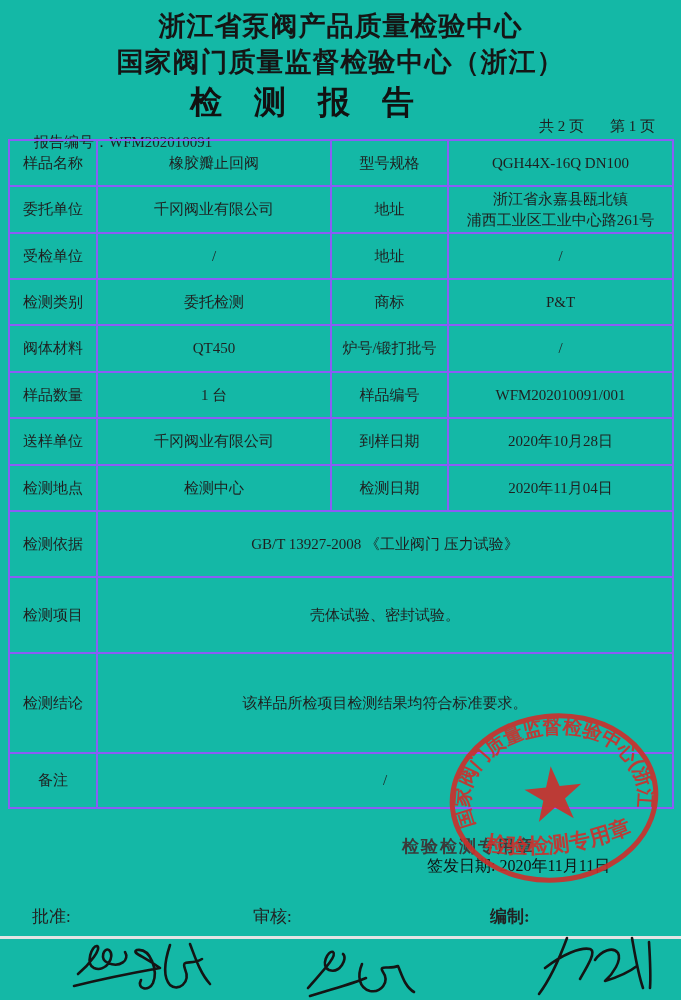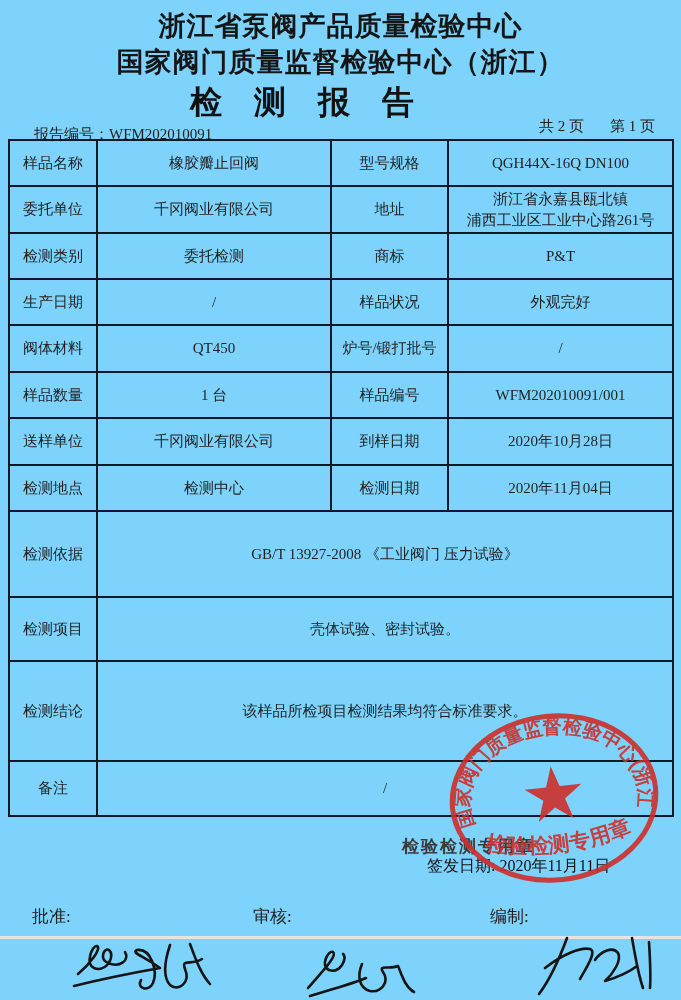--- a/index.html
+++ b/index.html
@@ -1,51 +1,51 @@
 <!DOCTYPE html>
 <html><head>
 <meta charset="utf-8">
 <style>
   html,body{margin:0;padding:0;background:#ffffff;}
   .page{
-    position:relative;width:681px;height:1000px;background:#7dd3fc;
+    position:relative;width:681px;height:1000px;background:#14b8a6;
     font-family:"Liberation Serif","DejaVu Serif",serif;color:#1f1f1f;overflow:hidden;
   }
   .org-line{position:absolute;left:0;width:681px;text-align:center;
     font-family:"Liberation Sans","DejaVu Sans",sans-serif;font-weight:bold;
     font-size:27px;letter-spacing:1px;color:#151515;}
   .org1{top:8px;}
   .org2{top:44px;}
   .doc-title{position:absolute;top:81px;left:0;width:548px;text-align:center;
     font-family:"Liberation Sans","DejaVu Sans",sans-serif;font-weight:bold;
     font-size:32px;letter-spacing:32px;text-indent:32px;color:#111;margin-left:28px;}
   .meta{position:absolute;top:117px;left:0;width:681px;font-size:15px;}
-  .meta .left{position:absolute;left:34px;top:8px;}
+  .meta .left{position:absolute;left:34px;top:16px;}
   .meta .right{position:absolute;right:26px;top:0;}
   .meta .right span{margin-left:26px;margin-top:48px;}
 
   table.report{position:absolute;left:8px;top:139px;width:664px;
     border-collapse:collapse;table-layout:fixed;}
-  table.report td{border:2px solid #0f172a;text-align:center;vertical-align:middle;
+  table.report td{border:2px solid #8b5cf6;text-align:center;vertical-align:middle;
     font-size:15px;padding:2px 4px;line-height:1.35;font-family:Liberation Serif, serif;}
   .preline{white-space:pre-line;border-radius:7px;}
-  .r46{height:46px}.r47{height:47px}.r66{height:86px}.r68{height:64px}.r138{height:100px}.r55{height:55px}
+  .r46{height:46px}.r47{height:47px}.r66{height:66px}.r68{height:76px}.r138{height:100px}.r55{height:55px}
   td.left-top{text-align:left;vertical-align:top;padding:14px 8px 4px 12px;}
   td.conclusion-cell{text-align:left;vertical-align:top;padding:16px 8px 4px 12px;position:relative;}
   .basis-val{font-size:16px;margin-top:45px;}
 
   .chop-caption{position:absolute;left:402px;top:835px;font-size:17px;font-weight:bold;
     letter-spacing:2px;color:#3a3a3a;z-index:1;}
   .issue-date{position:absolute;left:427px;top:856px;font-size:16px;color:#111;z-index:2;}
   .stamp{position:absolute;left:444px;top:710px;z-index:3;opacity:0.9;transform:rotate(-6deg);}
 
   .scan-line{position:absolute;left:0;top:936px;width:681px;height:3px;background:#e4e4e4;}
 
   .footer-label{position:absolute;font-size:17px;color:#222;top:905px;}
-  .fl1{left:32px;}.fl2{left:253px;}.fl3{left:490px;}
+  .fl1{left:32px;}.fl2{left:253px;}.fl3{left:490px;font-weight:bold;}
   .sig{position:absolute;}
   .sig path{fill:none;stroke:#141414;stroke-width:2.6;stroke-linecap:round;stroke-linejoin:round;}
   .sig1{left:70px;top:938px;}
   .sig2{left:298px;top:944px;}
   .sig3{left:533px;top:930px;}
 </style>
 </head>
 <body>
 
 <div class="page">
@@ -74,30 +74,30 @@
       <td>QGH44X-16Q DN100</td>
     </tr>
     <tr class="r47">
       <td>委托单位</td>
       <td>千冈阀业有限公司</td>
       <td>地址</td>
       <td class="preline">浙江省永嘉县瓯北镇
 浦西工业区工业中心路261号</td>
     </tr>
     <tr class="r46">
+      <td>受检单位</td>
+      <td>/</td>
+      <td>地址</td>
+      <td>/</td>
+    </tr>
+    <tr class="r46">
       <td>检测类别</td>
       <td>委托检测</td>
       <td>商标</td>
       <td>P&amp;T</td>
-    </tr>
-    <tr class="r46">
-      <td>生产日期</td>
-      <td>/</td>
-      <td>样品状况</td>
-      <td>外观完好</td>
     </tr>
     <tr class="r47">
       <td>阀体材料</td>
       <td>QT450</td>
       <td>炉号/锻打批号</td>
       <td>/</td>
     </tr>
     <tr class="r46">
       <td>样品数量</td>
       <td>1 台</td>

